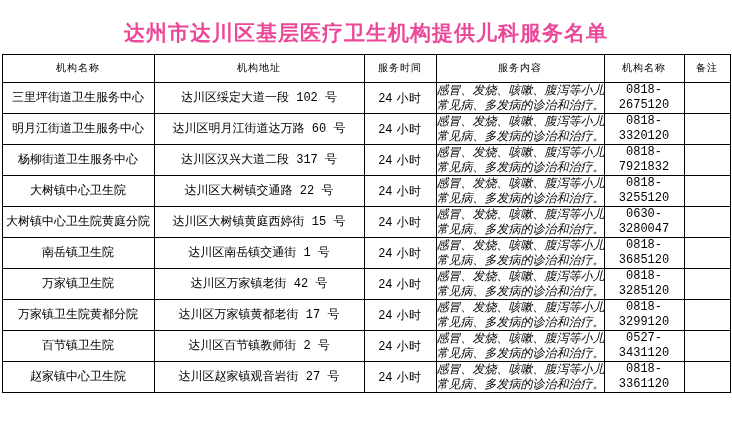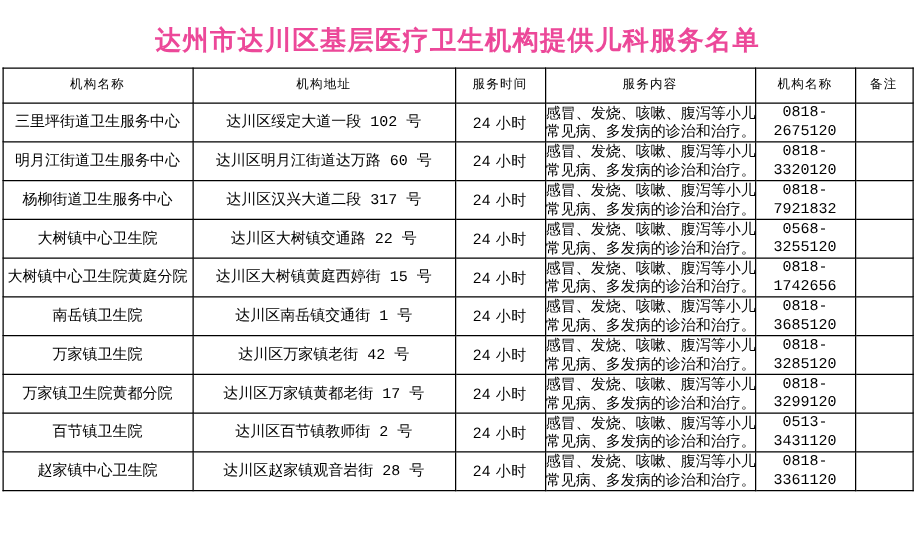--- a/index.html
+++ b/index.html
@@ -76,20 +76,21 @@
   td.cell-time {
     font-size: 12px;
     letter-spacing: 0.5px;
   }
   td.cell-content {
     font-size: 11px;
     text-align: left;
     padding-left: 4px;
     padding-right: 2px;
     line-height: 1.25;
+    font-style: italic;
   }
   td.cell-content .line {
     display: block;
     white-space: nowrap;
   }
   td.cell-phone {
     font-size: 12px;
     font-family: Liberation Mono, monospace;
   }
   td.cell-note {
@@ -157,32 +158,32 @@
         <td class="cell-note"></td>
       </tr>
       <tr>
         <td class="cell-name">大树镇中心卫生院</td>
         <td class="cell-addr">达川区大树镇交通路 22 号</td>
         <td class="cell-time">24 小时</td>
         <td class="cell-content">
           <span class="line">感冒、发烧、咳嗽、腹泻等小儿</span>
           <span class="line">常见病、多发病的诊治和治疗。</span>
         </td>
-        <td class="cell-phone">0568-3255120</td>
+        <td class="cell-phone">0818-3255120</td>
         <td class="cell-note"></td>
       </tr>
       <tr>
         <td class="cell-name">大树镇中心卫生院黄庭分院</td>
         <td class="cell-addr">达川区大树镇黄庭西婷街 15 号</td>
         <td class="cell-time">24 小时</td>
         <td class="cell-content">
           <span class="line">感冒、发烧、咳嗽、腹泻等小儿</span>
           <span class="line">常见病、多发病的诊治和治疗。</span>
         </td>
-        <td class="cell-phone">0818-1742656</td>
+        <td class="cell-phone">0630-3280047</td>
         <td class="cell-note"></td>
       </tr>
       <tr>
         <td class="cell-name">南岳镇卫生院</td>
         <td class="cell-addr">达川区南岳镇交通街 1 号</td>
         <td class="cell-time">24 小时</td>
         <td class="cell-content">
           <span class="line">感冒、发烧、咳嗽、腹泻等小儿</span>
           <span class="line">常见病、多发病的诊治和治疗。</span>
         </td>
@@ -212,26 +213,26 @@
         <td class="cell-note"></td>
       </tr>
       <tr>
         <td class="cell-name">百节镇卫生院</td>
         <td class="cell-addr">达川区百节镇教师街 2 号</td>
         <td class="cell-time">24 小时</td>
         <td class="cell-content">
           <span class="line">感冒、发烧、咳嗽、腹泻等小儿</span>
           <span class="line">常见病、多发病的诊治和治疗。</span>
         </td>
-        <td class="cell-phone">0513-3431120</td>
+        <td class="cell-phone">0527-3431120</td>
         <td class="cell-note"></td>
       </tr>
       <tr>
         <td class="cell-name">赵家镇中心卫生院</td>
-        <td class="cell-addr">达川区赵家镇观音岩街 28 号</td>
+        <td class="cell-addr">达川区赵家镇观音岩街 27 号</td>
         <td class="cell-time">24 小时</td>
         <td class="cell-content">
           <span class="line">感冒、发烧、咳嗽、腹泻等小儿</span>
           <span class="line">常见病、多发病的诊治和治疗。</span>
         </td>
         <td class="cell-phone">0818-3361120</td>
         <td class="cell-note"></td>
       </tr>
     </tbody>
   </table>

